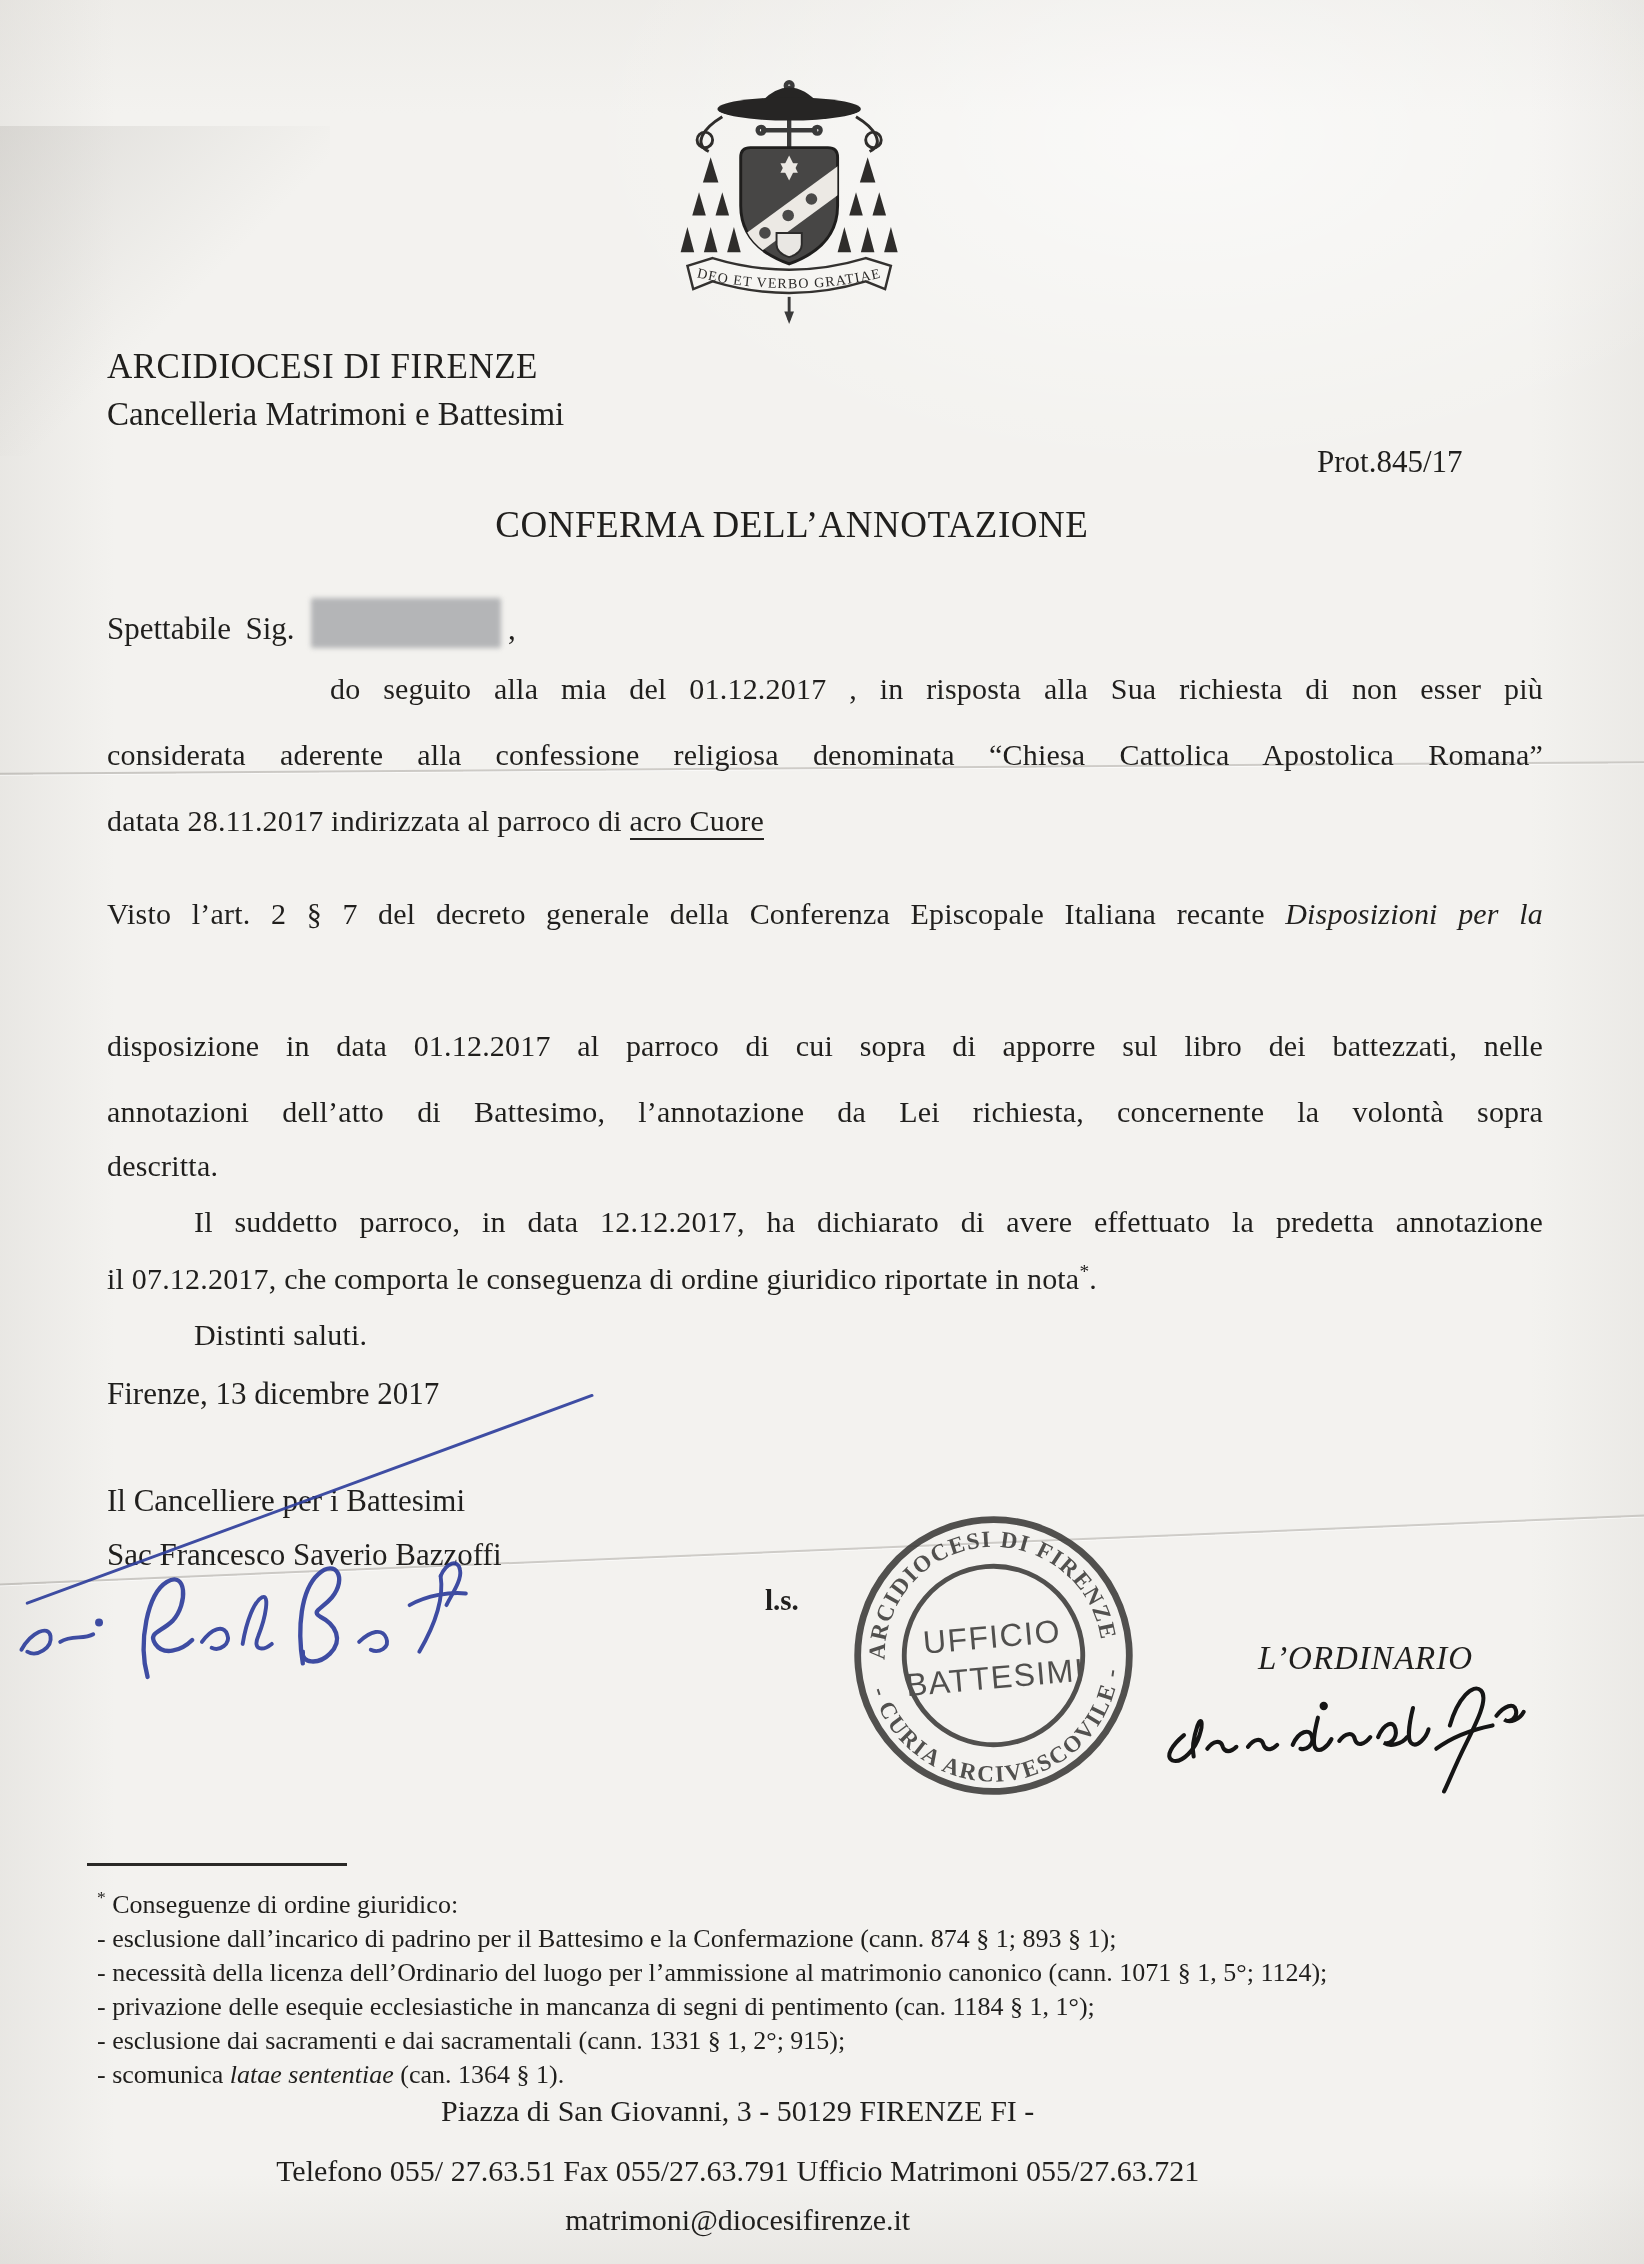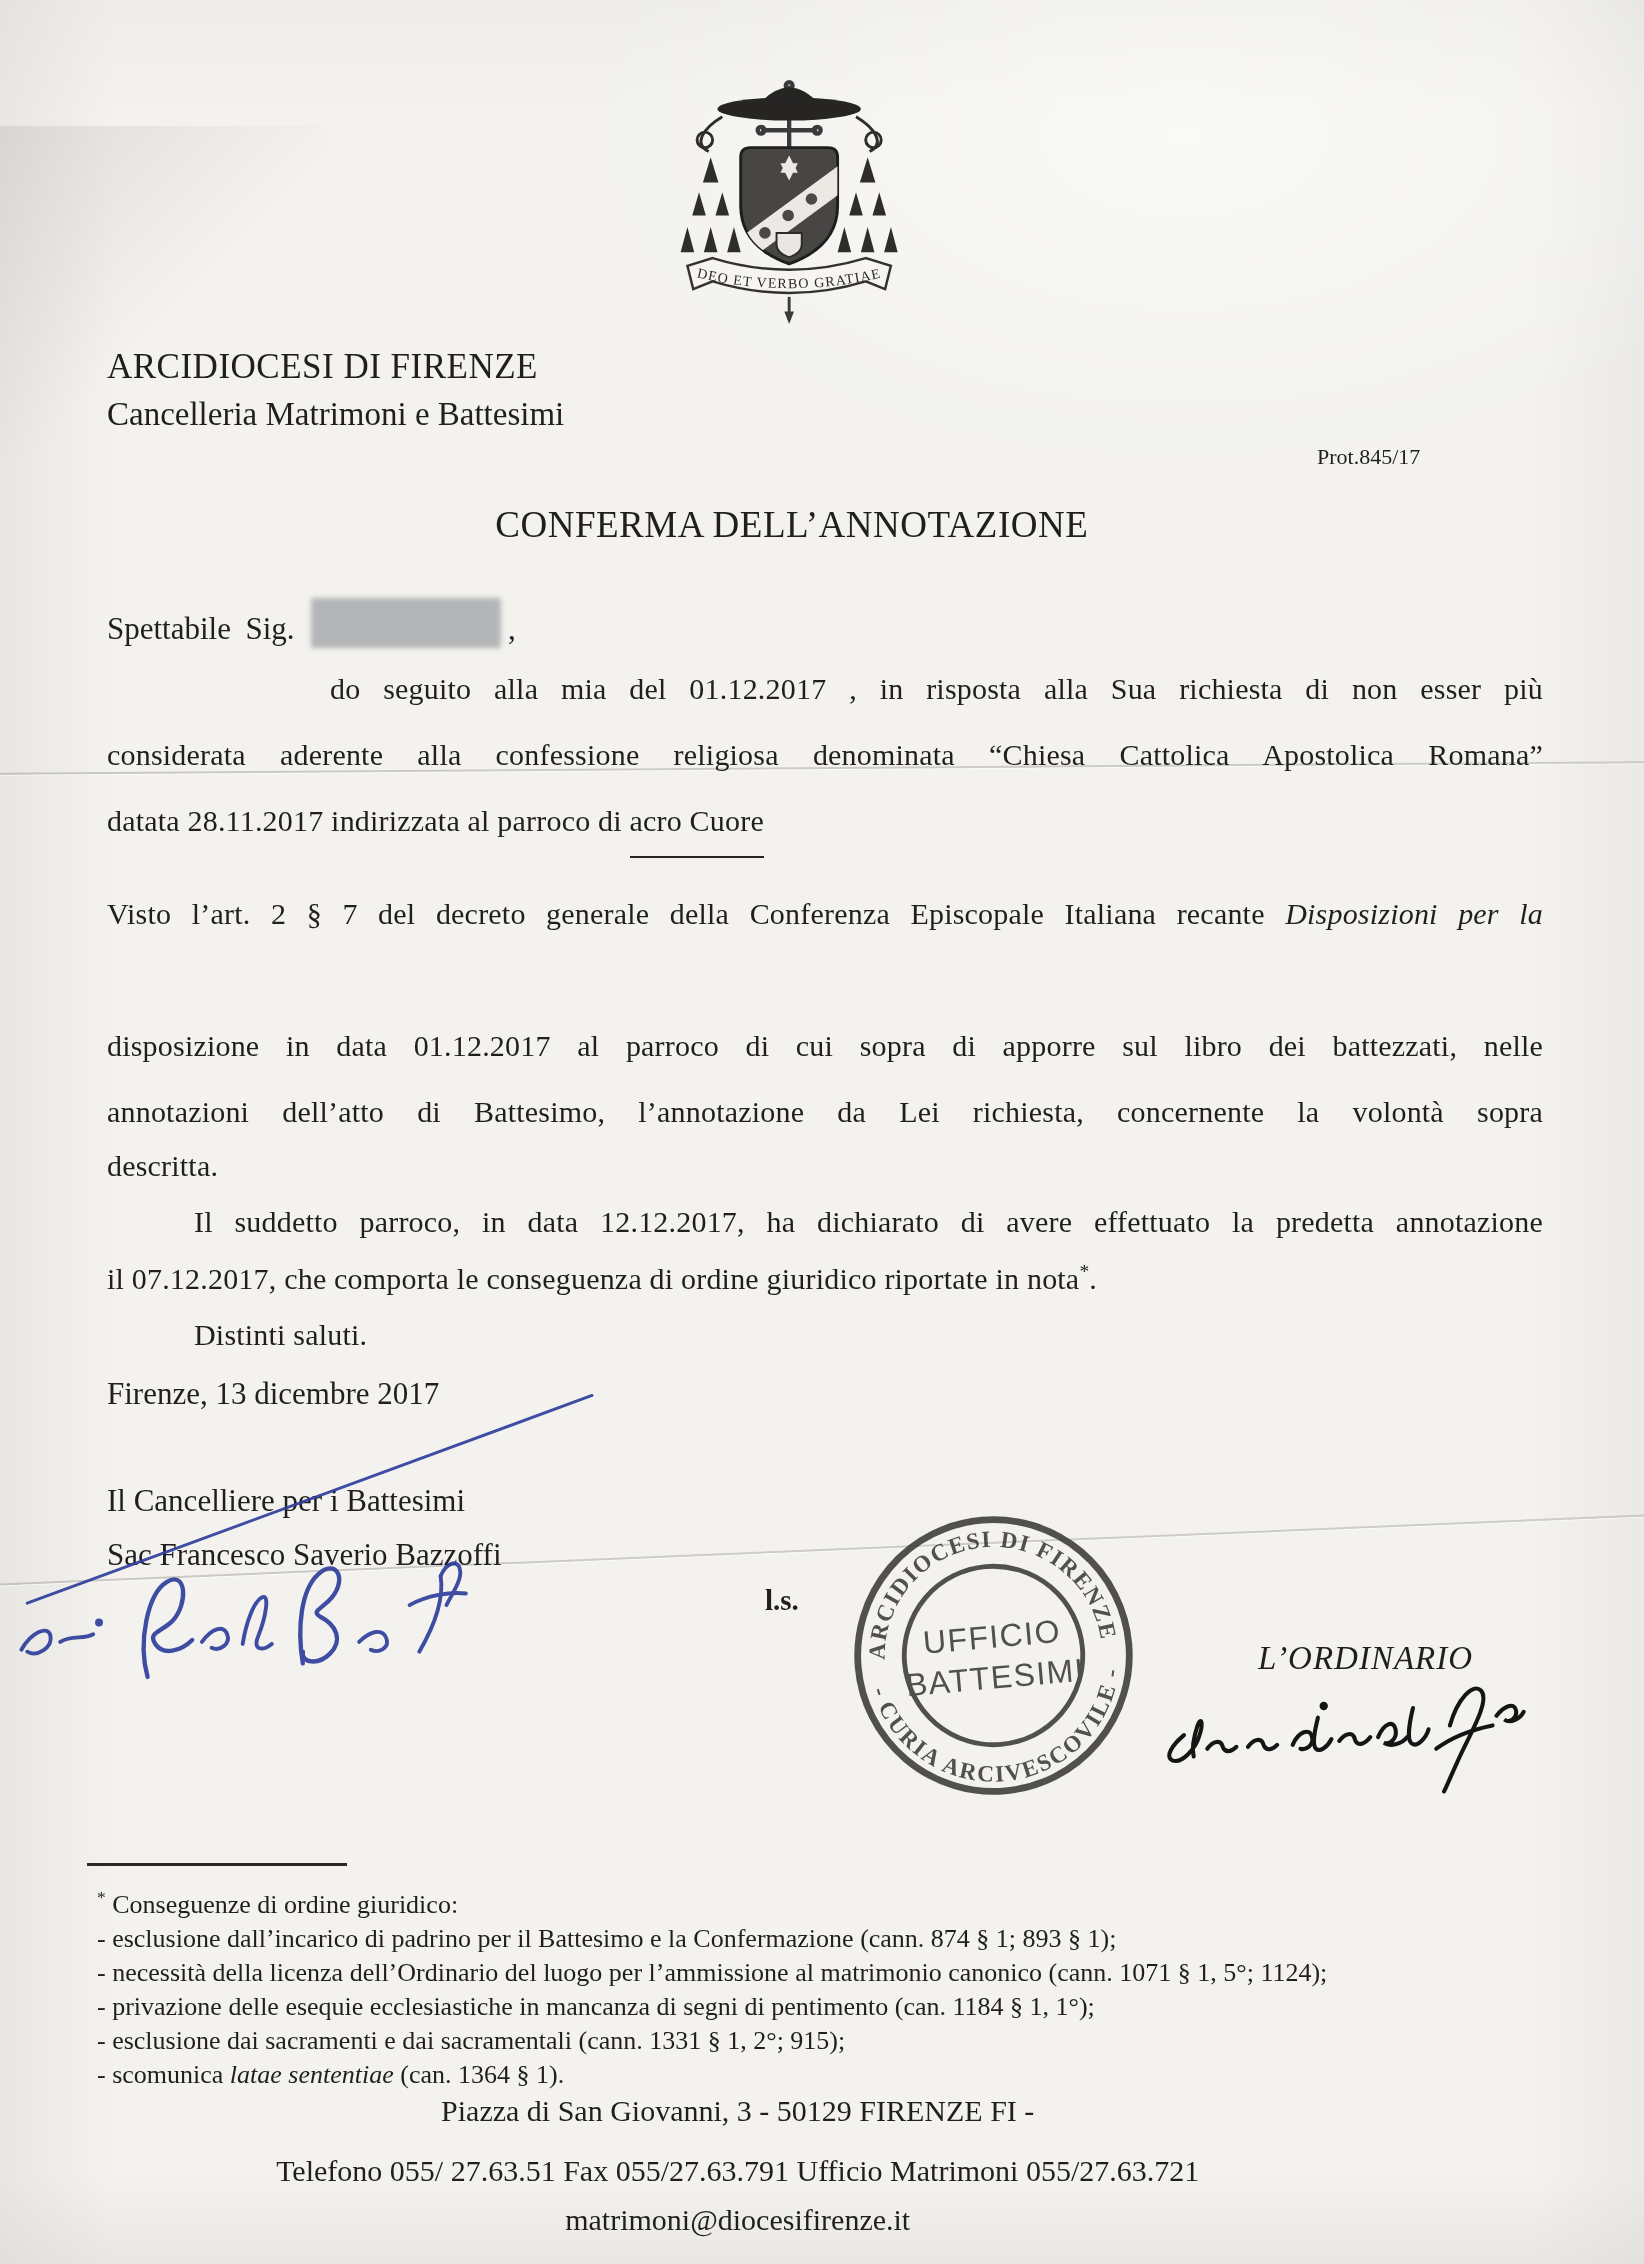--- a/index.html
+++ b/index.html
@@ -11,21 +11,21 @@
       linear-gradient(90deg, rgba(205,202,197,.28), rgba(255,255,255,0) 7%, rgba(255,255,255,0) 93%, rgba(210,207,202,.25)),
       linear-gradient(180deg, rgba(233,231,227,.5), rgba(255,255,255,0) 5%, rgba(255,255,255,0) 96%, rgba(222,220,216,.5)),
       #f3f2ef;
   }
   .abs{position:absolute;}
   .line{white-space:nowrap;}
   .just{white-space:normal;text-align:justify;text-align-last:justify;}
   .body-text{font-size:30px;letter-spacing:0.2px;line-height:1.25;}
   .col{left:107px;width:1436px;}
   .it{font-style:italic;margin-top:43px;}
-  .ul{border-bottom:2.4px solid #242321;padding-bottom:19px;}
+  .ul{border-bottom:2.4px solid #242321;padding-bottom:1px;}
   .sup{vertical-align:super;font-size:19.4px;line-height:0;}
   .corner-shade{left:0;top:126px;width:330px;height:330px;
     background:linear-gradient(135deg, rgba(185,182,177,.35), rgba(255,255,255,0) 55%);}
   .crease{height:1.9px;background:linear-gradient(90deg, rgba(166,163,158,.55), rgba(186,183,178,.65) 40%, rgba(170,167,162,.5));box-shadow:0 1px 0 rgba(255,255,255,.6);}
   .redaction{left:311px;top:598px;width:190px;height:50px;background:#b4b5b7;filter:blur(2.4px);border-radius:1.9px;}
   .stamp-wrap{left:848px;top:1510px;width:291px;height:291px;opacity:.88;}
   .sig-overlay{left:0;top:0;width:1645px;height:2265px;pointer-events:none;}
 </style>
 </head>
 <body>
@@ -96,21 +96,21 @@
       <text font-size="14.5" letter-spacing="1.2" fill="#2c2a28" font-family="Liberation Serif, serif">
         <textPath href="#mottoPath" startOffset="50%" text-anchor="middle">DEO ET VERBO GRATIAE</textPath>
       </text>
       <line x1="125" y1="262" x2="125" y2="286" stroke="#3a3a3a" stroke-width="3"></line>
       <polygon points="125,290 120,277 130,277" fill="#3a3a3a"></polygon>
     </g>
   </svg>
 
   <div class="abs line" style="left:107px;top:347px;font-size:35px;letter-spacing:0.5px;">ARCIDIOCESI DI FIRENZE</div>
   <div class="abs line" style="left:107px;top:396px;font-size:33px;">Cancelleria Matrimoni e Battesimi</div>
-  <div class="abs line" style="left:1317px;top:444px;font-size:22px;">Prot.845/17</div>
+  <div class="abs line" style="left:1317px;top:444px;font-size:31px;">Prot.845/17</div>
   <div class="abs" style="left:7.8px;top:503px;width:1568px;text-align:center;font-size:37px;letter-spacing:0.5px;">CONFERMA DELL’ANNOTAZIONE</div>
 
   <div class="abs line" style="left:107px;top:611px;font-size:31px;word-spacing:6.8px;">Spettabile  Sig.</div>
   <div class="abs redaction"></div>
   <div class="abs line" style="left:508px;top:611px;font-size:31px;">,</div>
 
   <div class="abs body-text col just" style="top:670px;padding-left:223px;width:1213px;">
     <span>do seguito alla mia del 01.12.2017 , in risposta alla Sua richiesta di  non esser più</span>
   </div>
   <div class="abs body-text col just" style="top:736px;">considerata aderente alla confessione religiosa denominata “Chiesa Cattolica Apostolica Romana”</div>

